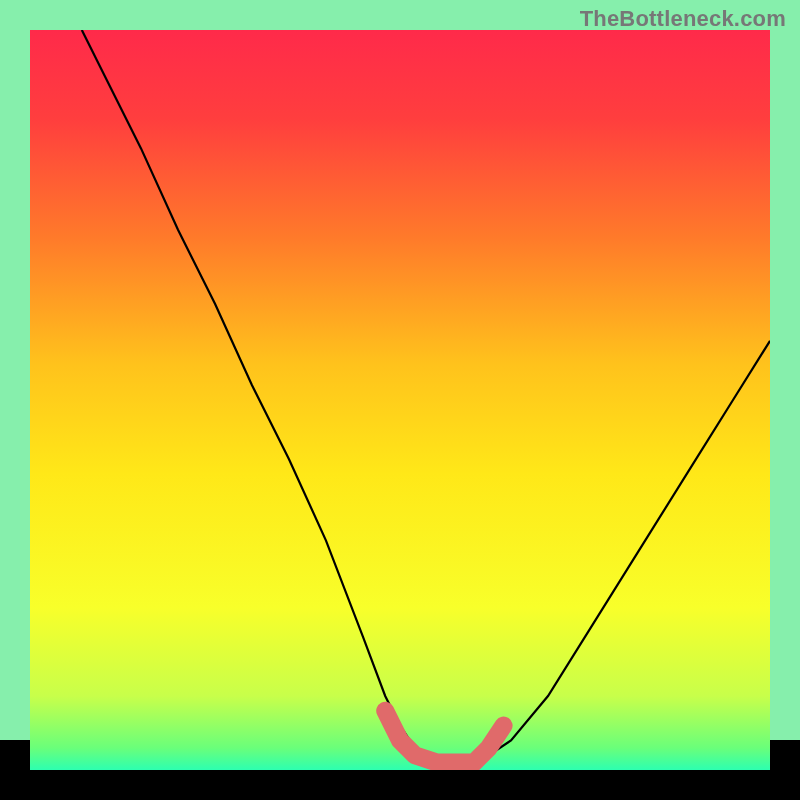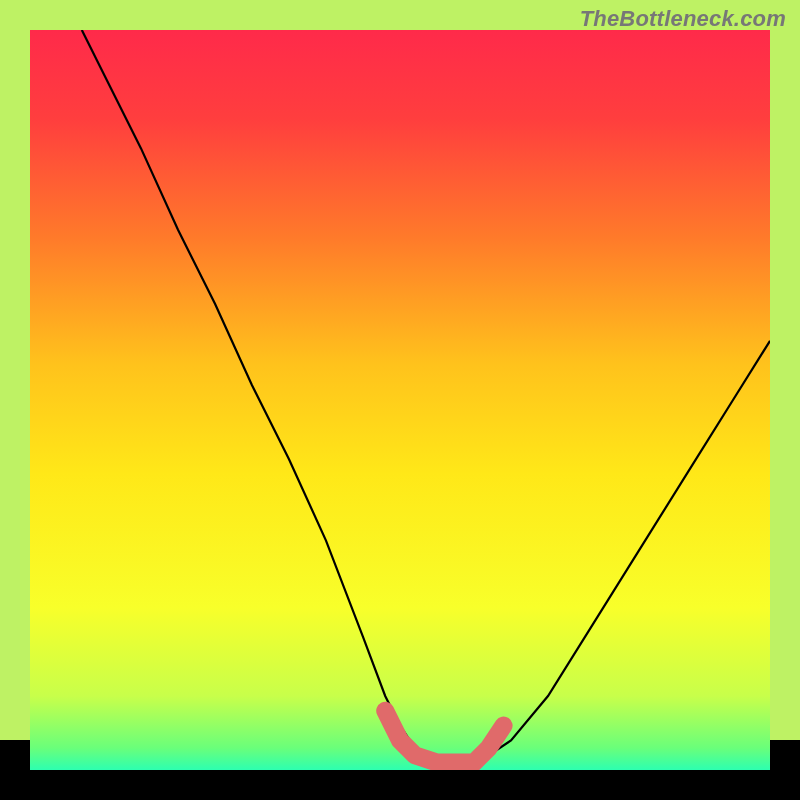--- a/index.html
+++ b/index.html
@@ -8,22 +8,21 @@
     width: 800px;
     height: 800px;
     background: #000;
     overflow: hidden;
     font-family: Arial, Helvetica, sans-serif;
   }
   .frame {
     position: relative;
     width: 800px;
     height: 740px;
-    background: #bef264;
-    font-style: italic;
+    background: #86efac;
   }
   .watermark {
     position: absolute;
     top: 6px;
     right: 14px;
     color: #777;
     font-size: 22px;
     font-weight: 600;
     letter-spacing: 0.2px;
     z-index: 20;

